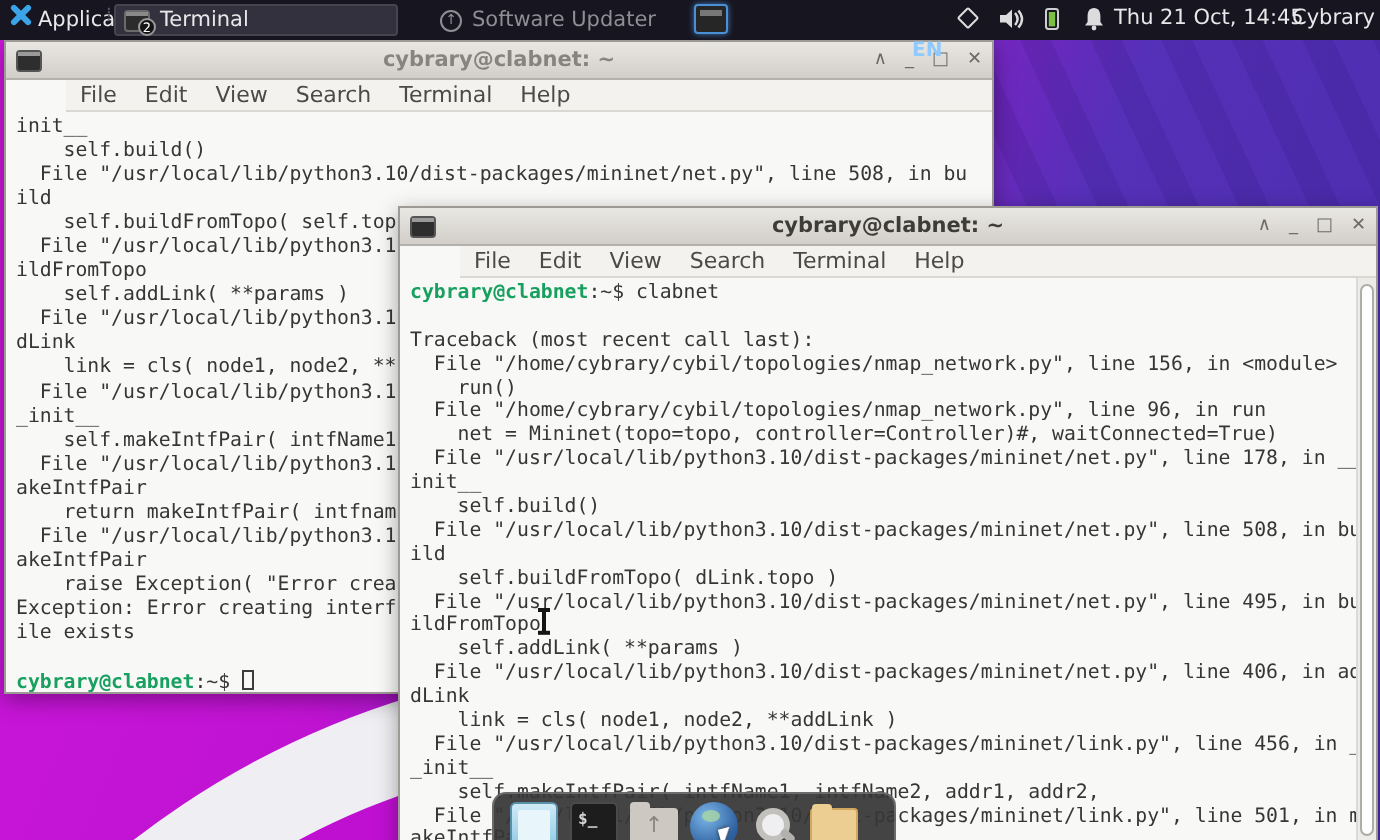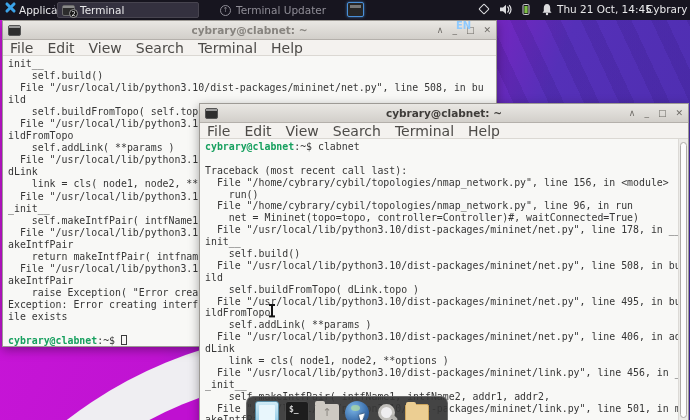--- a/index.html
+++ b/index.html
@@ -53,21 +53,21 @@
   .win-front { left:199px; top:103px; width:490px; height:330px; z-index:20; }
   .titlebar { height:19px; background:linear-gradient(#e9e7e3,#d2cfca); border-bottom:1px solid #b4b0ab;
     position:relative; display:flex; align-items:center; padding:0 5px; }
   .tb-icon { width:13px; height:11px; background:#2e2e2e; border:1px solid #555; border-radius:2px; position:relative; flex:none; }
   .tb-icon::before { content:""; position:absolute; left:0; top:0; right:0; height:2.5px; background:#9a9a9a; }
   .tb-title { position:absolute; left:0; right:0; text-align:center; font-size:10.5px; font-weight:bold; color:#3e3c39; pointer-events:none; }
   .win-back .tb-title { color:#87847f; }
   .tb-controls { margin-left:auto; display:flex; gap:9px; font-size:9px; color:#6e6b66; z-index:2; }
   .tb-controls span { cursor:default; }
   .menubar { height:16px; background:#f4f2ef; border-bottom:1px solid #dbd8d3; display:flex; align-items:center;
-    font-size:14px; color:#4c4a47; }
+    font-size:11px; color:#4c4a47;margin-left:30px; }
   .menubar span { padding:0 7px; }
   .term { position:absolute; left:0; right:0; top:35px; bottom:0; background:#f8f8f6; overflow:hidden;
     font-family:"DejaVu Sans Mono", monospace; font-size:9.9px; color:#363636; padding:2px 0 0 5px; }
   .tline { white-space:pre; height:12.05px; }
   .win-front .tline { height:11.9px; }
   .prompt { color:#17a05f; font-weight:bold;text-align:right; }
   .cursor-hollow { display:inline-block; width:6px; height:10px; border:1px solid #3c3c3c; vertical-align:-1px; }
   .sb-track { position:absolute; right:0; top:35px; bottom:0; width:10px; background:#ecebe8; border-left:1px solid #dcdad6; }
   .sb-thumb { position:absolute; left:1px; top:3px; width:7px; height:276px; background:#fdfdfd; border:1px solid #aeaca8; border-radius:4px; }
 
@@ -190,21 +190,21 @@
           <div class="tline">init__</div>
           <div class="tline">    self.build()</div>
           <div class="tline">  File "/usr/local/lib/python3.10/dist-packages/mininet/net.py", line 508, in bu</div>
           <div class="tline">ild</div>
           <div class="tline">    self.buildFromTopo( dLink.topo )</div>
           <div class="tline">  File "/usr/local/lib/python3.10/dist-packages/mininet/net.py", line 495, in bu</div>
           <div class="tline">ildFromTopo</div>
           <div class="tline">    self.addLink( **params )</div>
           <div class="tline">  File "/usr/local/lib/python3.10/dist-packages/mininet/net.py", line 406, in ad</div>
           <div class="tline">dLink</div>
-          <div class="tline">    link = cls( node1, node2, **options )</div>
+          <div class="tline">    link = cls( node1, node2, **addLink )</div>
           <div class="tline">  File "/usr/local/lib/python3.10/dist-packages/mininet/link.py", line 456, in _</div>
           <div class="tline">_init__</div>
           <div class="tline">    self.makeIntfPair( intfName1, intfName2, addr1, addr2,</div>
           <div class="tline">  File "/usr/local/lib/python3.10/dist-packages/mininet/link.py", line 501, in m</div>
           <div class="tline">akeIntfPair</div>
         </div>
     </div>
     <div class="sb-track">
       <div class="sb-thumb"></div>
     </div>
@@ -234,21 +234,21 @@
   </div>
   <span class="psep">⁞</span>
   <div class="task-term">
     <span class="mini-term">
         <span class="badge">2</span>
       </span>
     <span>Terminal</span>
   </div>
   <div class="task-upd">
     <span class="upd-ic">↑</span>
-    <span>Terminal Updater</span>
+    <span>Software Updater</span>
   </div>
   <div class="pinned"></div>
   <span class="lang">EN</span>
   <span class="net-ic"></span>
   <span class="vol-ic">
     <svg width="13" height="13" viewBox="0 0 13 13">
         <polygon points="1,4.5 4,4.5 7,1.8 7,11 4,8.3 1,8.3" fill="#dcdcdf"></polygon>
         <path d="M8.5 3.5 q2.6 3 0 6" stroke="#dcdcdf" stroke-width="1.2" fill="none"></path>
         <path d="M10.2 2.2 q3.6 4.3 0 8.6" stroke="#dcdcdf" stroke-width="1.2" fill="none"></path>
       </svg>

